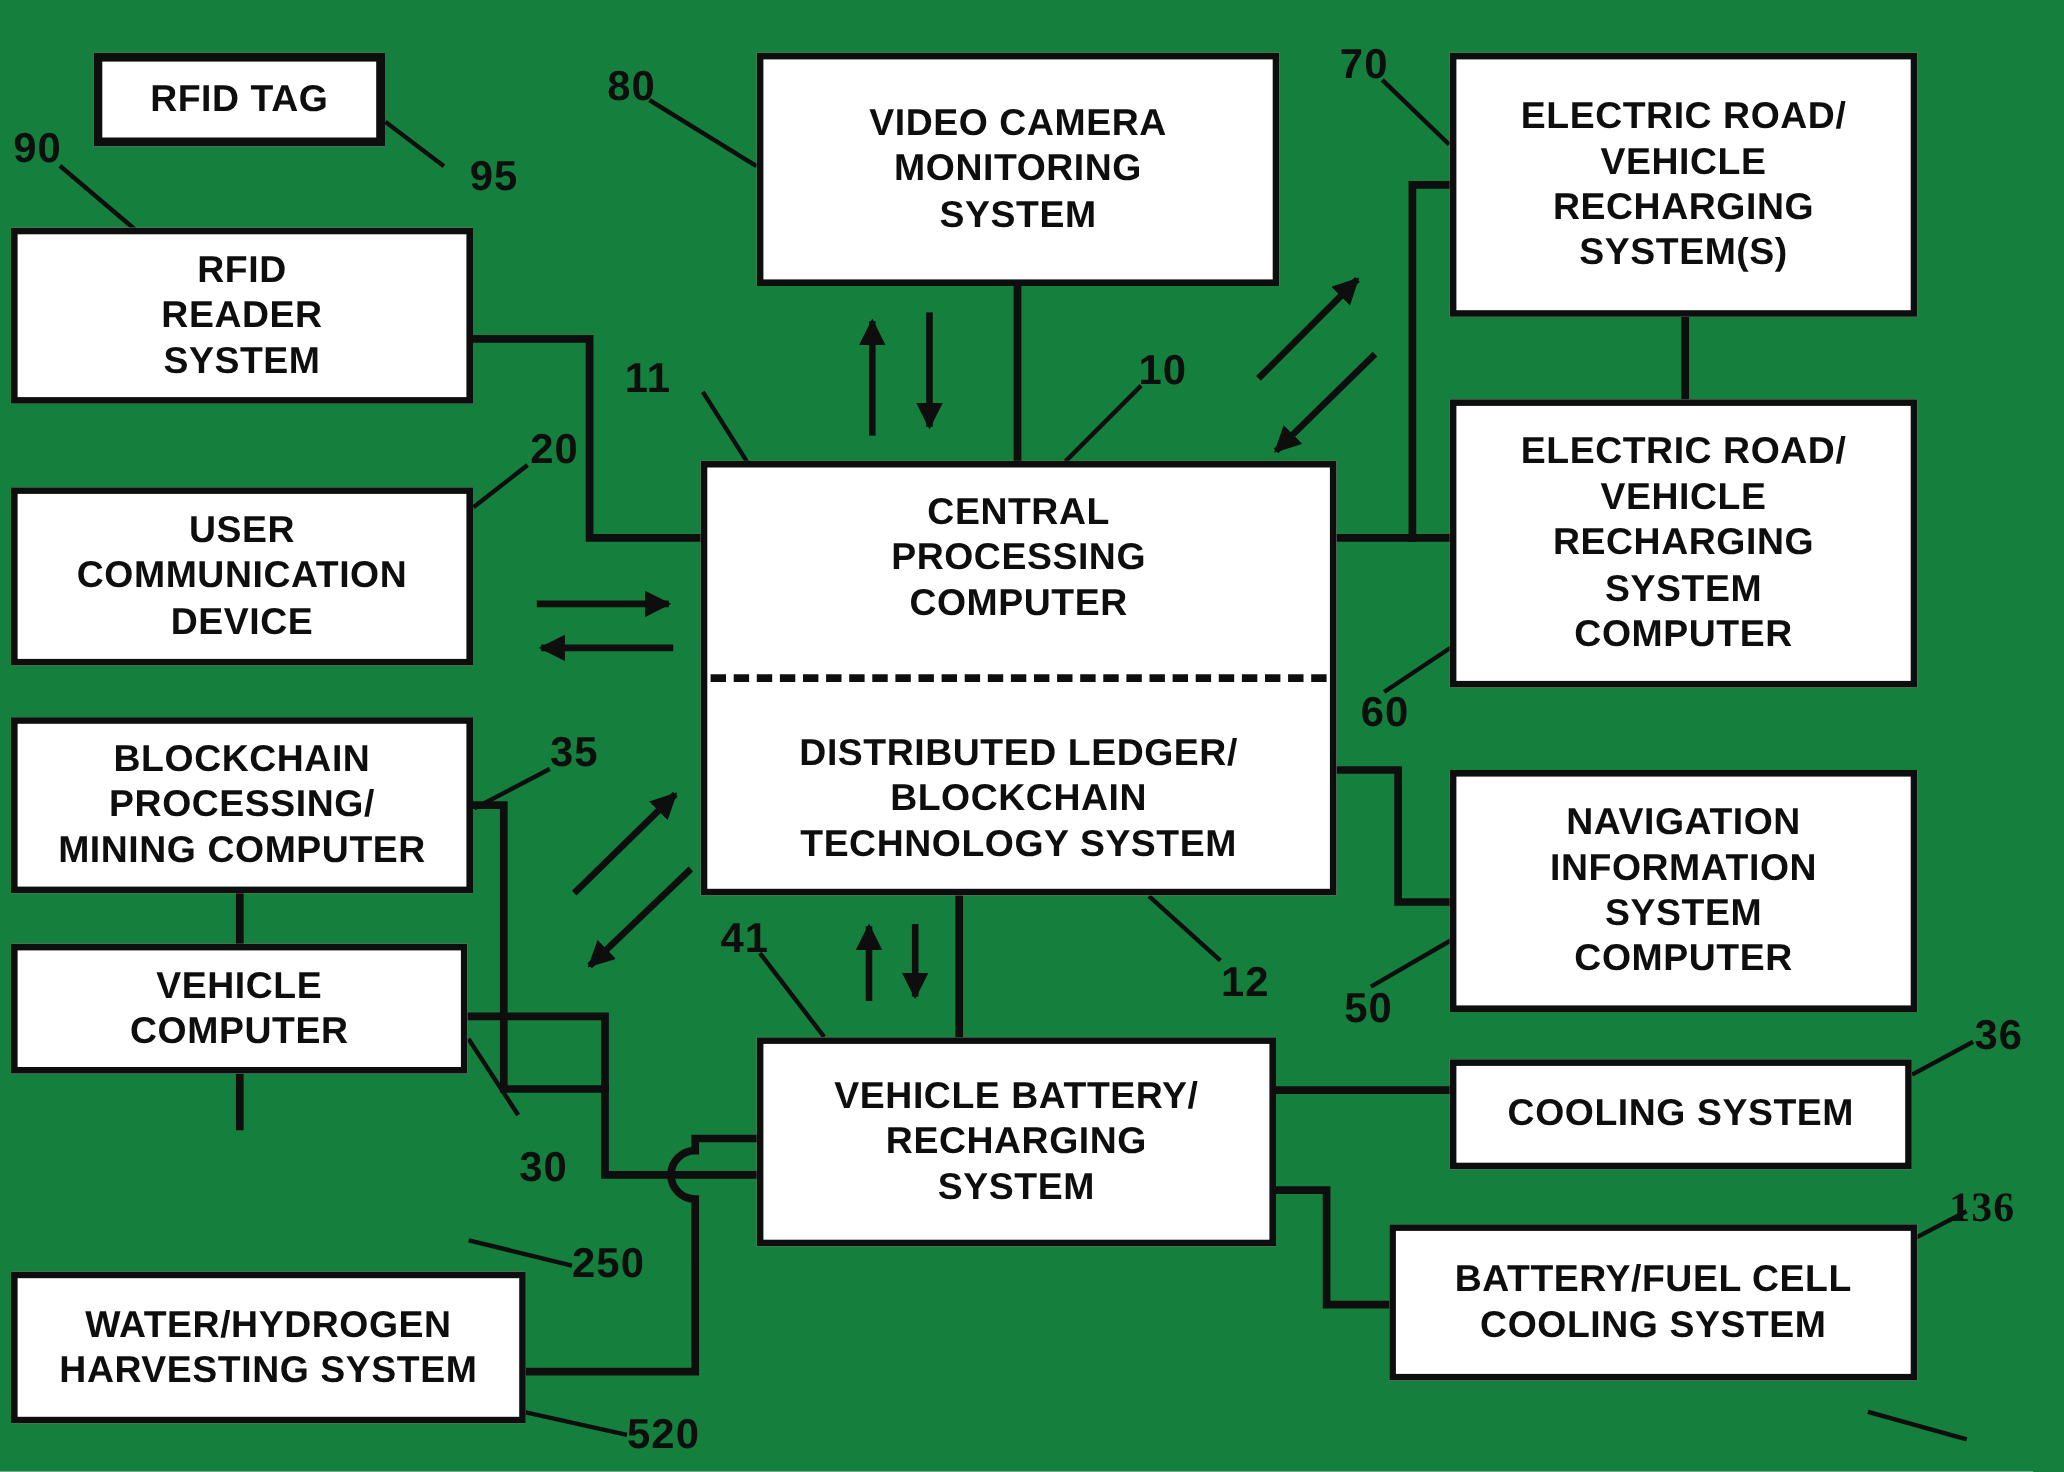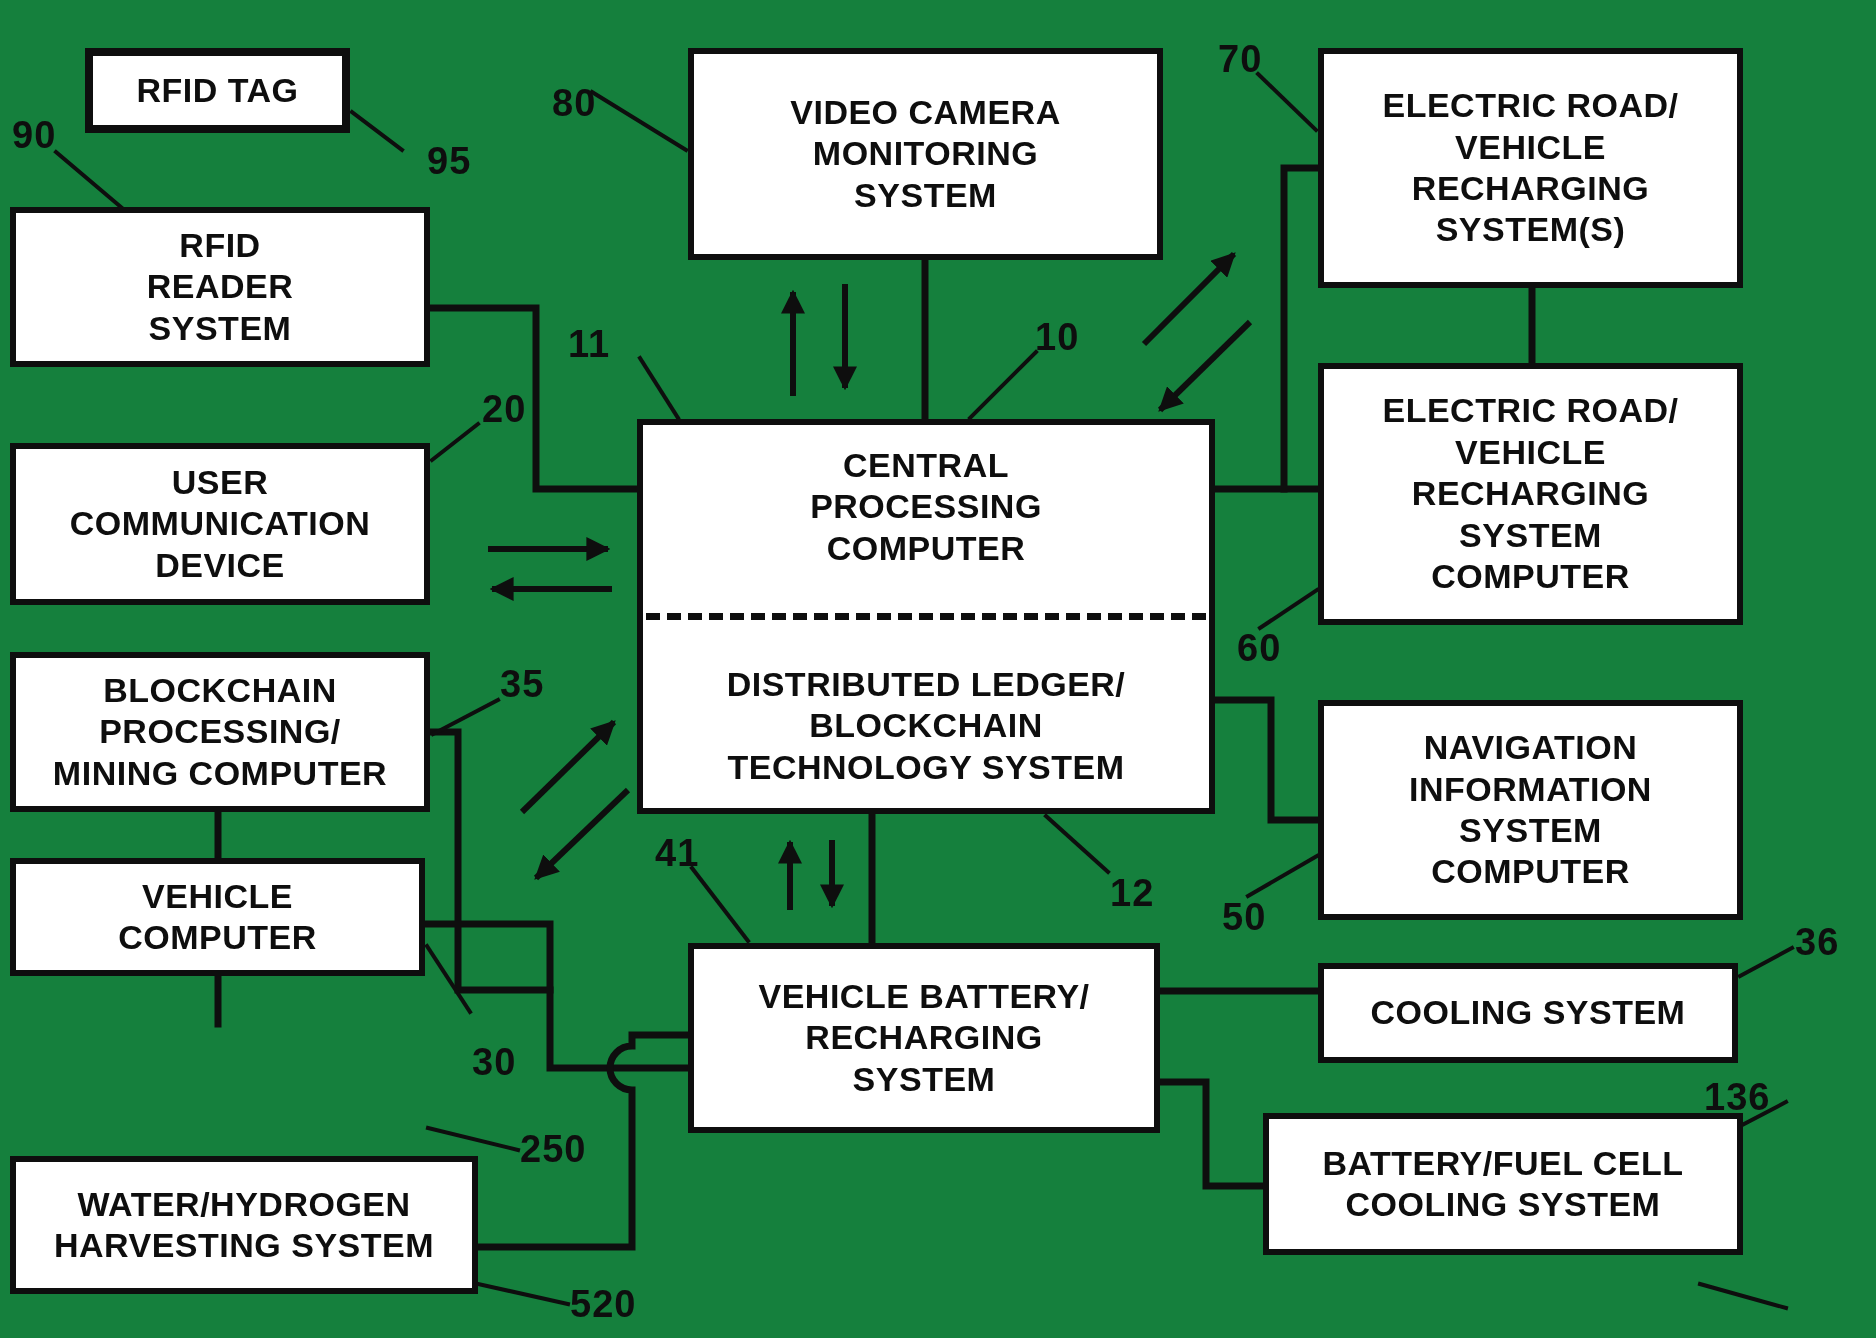--- a/index.html
+++ b/index.html
@@ -180,25 +180,25 @@
 COOLING SYSTEM</span>
   </div>
 
   <div class="ref" style="left:413px;top:140px;margin-left:14px;">95</div>
   <div class="ref" style="left:12px;top:114px;">90</div>
   <div class="ref" style="left:482px;top:388px;">20</div>
   <div class="ref" style="left:500px;top:663px;">35</div>
   <div class="ref" style="left:472px;top:1015px;margin-top:26px;">30</div>
   <div class="ref" style="left:520px;top:1128px;">250</div>
   <div class="ref" style="left:570px;top:1283px;">520</div>
-  <div class="ref" style="left:552px;top:58px;margin-top:24px;">80</div>
+  <div class="ref" style="left:552px;top:58px;">80</div>
   <div class="ref" style="left:568px;top:323px;">11</div>
   <div class="ref" style="left:1035px;top:316px;">10</div>
   <div class="ref" style="left:1110px;top:872px;">12</div>
   <div class="ref" style="left:655px;top:832px;">41</div>
   <div class="ref" style="left:1218px;top:38px;">70</div>
   <div class="ref" style="left:1237px;top:627px;">60</div>
   <div class="ref" style="left:1222px;top:896px;">50</div>
   <div class="ref" style="left:1795px;top:921px;">36</div>
-  <div class="ref" style="left:1704px;top:1076px;">136</div>
+  <div class="ref" style="left:1772px;top:1076px;font-family:Liberation Serif, serif;">136</div>
   <div class="ref" style="left:1788px;top:1366px;">500</div>
 
 </div>
 
 </body></html>

